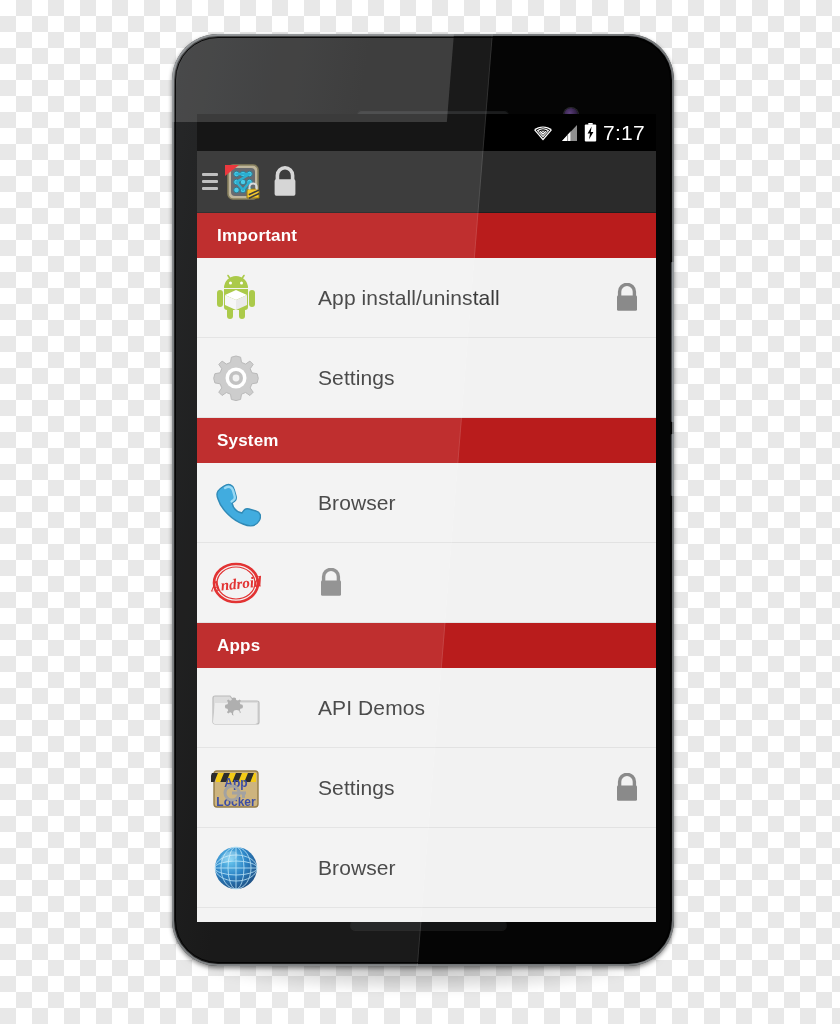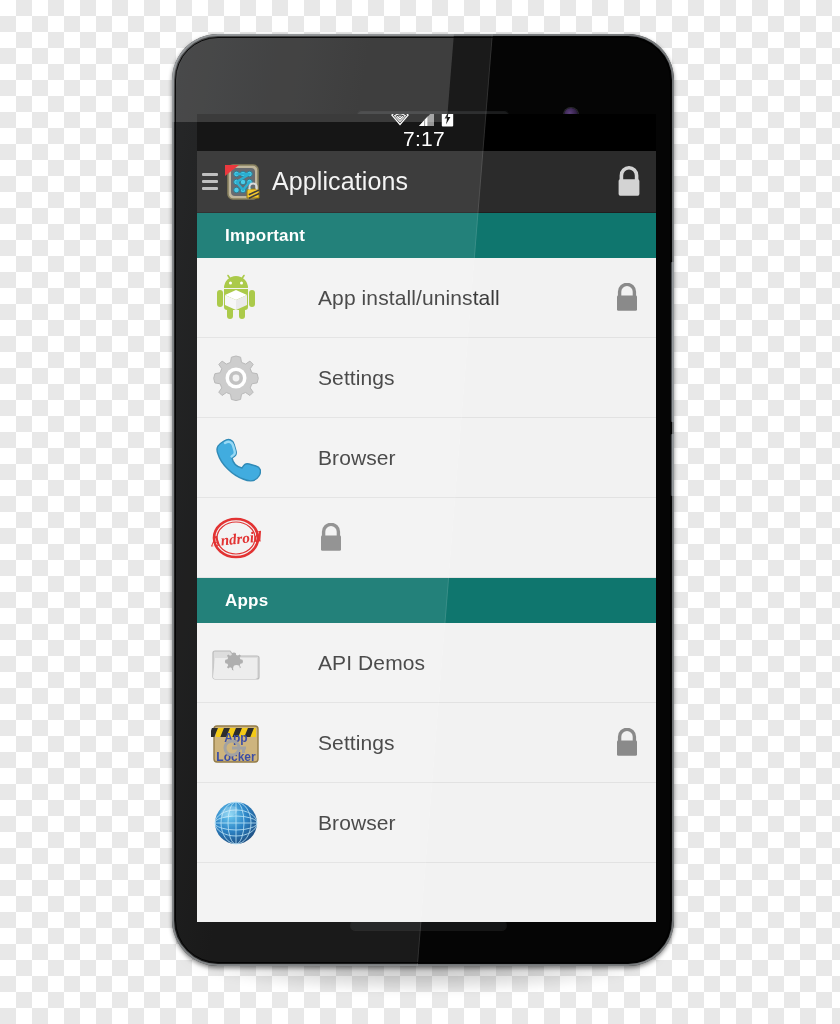--- a/index.html
+++ b/index.html
@@ -134,21 +134,20 @@
 
   
   #status-bar {
     height: 37px;
     background: #000000;
     display: flex;
     align-items: center;
     justify-content: flex-end;
     padding-right: 11px;
     box-sizing: border-box;
-    flex-direction: column;
   }
   #status-icons {
     display: flex;
     align-items: center;
     gap: 6px;
   }
   #status-clock {
     color: #ffffff;
     font-size: 21px;
     letter-spacing: .3px;
@@ -194,25 +193,25 @@
     font-weight: 400;
     letter-spacing: .1px;
     flex: 1 1 auto;
     white-space: nowrap;
   }
   #action-lock { flex: 0 0 auto; }
 
   
   #app-list { background: #f2f2f2; }
   .section-header {
-    background: #0f766e;
+    background: #b91c1c;
     height: 45px;
     display: flex;
     align-items: center;
-    padding-left: 28px;
+    padding-left: 20px;
     box-sizing: border-box;
   }
   .section-header span {
     color: #ffffff;
     font-size: 17px;
     font-weight: bold;
     letter-spacing: .2px;
   }
   .list-row {
     height: 80px;
@@ -350,21 +349,20 @@
             <path d="M2 3 L16 3 L2 14 Z" fill="#e8272c"></path>
             <path d="M26 27 h8 a2 2 0 0 1 2 2 v7 h-12 v-7 a2 2 0 0 1 2 -2 z" fill="#f3c419" stroke="#8a6d00" stroke-width="1"></path>
             <path d="M26.5 27.5 v-2.4 a3.6 3.6 0 0 1 7.2 0 v2.4" fill="none" stroke="#d8d8d8" stroke-width="2"></path>
             <g fill="#2b2b2b">
               <rect x="25" y="30" width="11.2" height="1.6" transform="rotate(-25 30 30)"></rect>
               <rect x="25" y="33.4" width="11.2" height="1.6" transform="rotate(-25 30 33)"></rect>
             </g>
           </svg>
         </div>
 
-        <div id="action-title">Applications</div>
 
         <div id="action-lock">
           <svg width="26" height="32" viewBox="0 0 26 32">
             <path d="M5.4 14 v-4.6 a7.6 7.6 0 0 1 15.2 0 V14" fill="none" stroke="#d3d3d3" stroke-width="3.6"></path>
             <rect x="2.6" y="13.3" width="20.8" height="16.4" rx="1.6" fill="#d3d3d3"></rect>
           </svg>
         </div>
       </div>
 
       <div id="app-list">
@@ -414,20 +412,23 @@
               </g>
               <circle cx="25" cy="25" r="10.5" fill="#ffffff"></circle>
               <circle cx="25" cy="25" r="7" fill="#bdbdbd"></circle>
               <circle cx="25" cy="25" r="3.4" fill="#f2f2f2"></circle>
             </svg>
           </div>
           <div class="row-label">Settings</div>
           <div class="row-lock hidden"></div>
         </div>
 
+        <div class="section-header">
+          <span>System</span>
+        </div>
 
         <div class="list-row">
           <div class="row-icon">
             <svg width="50" height="50" viewBox="0 0 50 50">
               <path d="M13 8 c5 -3 9 -1 10 3 l2 7 c1 4 -1 5 -4 7 c1 5 5 9 10 10 c2 -3 3 -5 7 -4 l7 2 c4 1 6 5 3 10 c-3 5 -9 6 -16 3 C21 42 10 31 7 21 C4 14 8 11 13 8 z" fill="#30a5dc" stroke="#1d7fb0" stroke-width="1.4" stroke-linejoin="round"></path>
               <path d="M14 10 c4 -2.4 7 -1 8 2.4 l1.6 5.6 c.8 3 -.6 3.8 -3 5.4" fill="none" stroke="#8fd6f4" stroke-width="2.4" stroke-linecap="round"></path>
             </svg>
           </div>
           <div class="row-label">Browser</div>
           <div class="row-lock hidden"></div>

